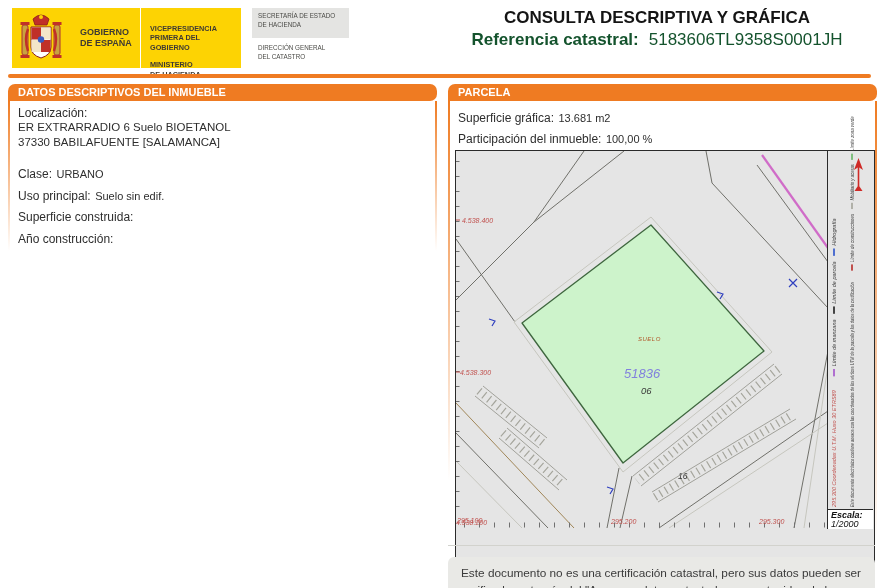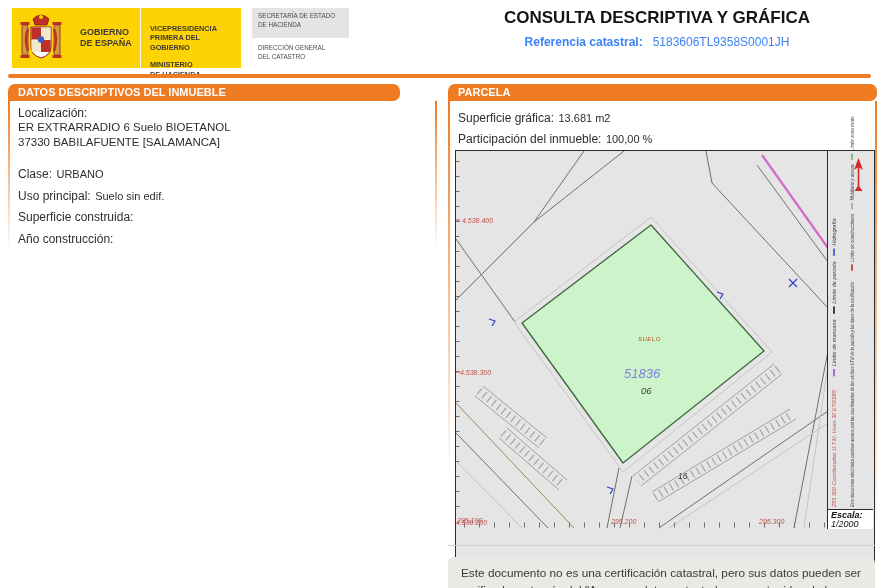--- a/index.html
+++ b/index.html
@@ -14,28 +14,28 @@
   .logo-y2{left:141px;top:8px;width:100px;height:60px;background:#fdd303;padding:16px 0 0 9px;box-sizing:border-box;}
   .logo-right{left:252px;top:8px;width:97px;height:60px;}
   .logo-sec{height:30px;background:#e4e4e2;padding:4px 5px 0 6px;box-sizing:border-box;}
   .logo-dir{height:30px;background:#ffffff;padding:6px 5px 0 6px;box-sizing:border-box;}
   .gov-text{font-size:9px;font-weight:bold;color:#3f3a33;line-height:1.25;margin-left:16px;}
   .mini-h{font-size:7.3px;font-weight:bold;color:#3f3a33;line-height:1.3;}
   .mini-h + .mini-h{margin-top:8px;}
   .tiny-h{font-size:6.3px;color:#4a4a46;line-height:1.35;}
   .title-wrap{left:440px;top:7px;width:434px;text-align:center;}
   .title-l{font-size:17px;font-weight:bold;color:#141414;line-height:1.35;}
-  .ref-row{margin-top:5px;font-size:12px;color:#3b82f6;}
+  .ref-row{font-size:17px;color:#14532d;}
   .ref-row b{margin-right:10px;}
   .orange-rule{left:8px;top:74px;width:863px;height:4px;background:#ef7b22;border-radius:2px;}
 
   
   .panel-bar{height:17px;background:#ef7b22;border-radius:7px 7px 7px 0;color:#fff;
     font-weight:bold;font-size:11px;line-height:17px;padding-left:10px;box-sizing:border-box;}
-  .bar-left{left:8px;top:84px;width:392px;}
+  .bar-left{left:8px;top:84px;width:429px;}
   .bar-right{left:448px;top:84px;width:429px;}
   .side-line{width:2px;background:linear-gradient(#ef7b22,rgba(239,123,34,0));}
 
   .lp-content{left:18px;top:106px;width:410px;}
   .lbl{font-weight:normal;font-size:12px;color:#2e2e2e;}
   .val{font-size:11px;color:#2e2e2e;}
   .loc-line{font-size:11.5px;color:#2e2e2e;line-height:1.32;}
   .field-row{line-height:1.28;margin-top:1px;}
   .gap12{height:12px;}
   .rp-content{left:458px;top:106px;width:410px;}

